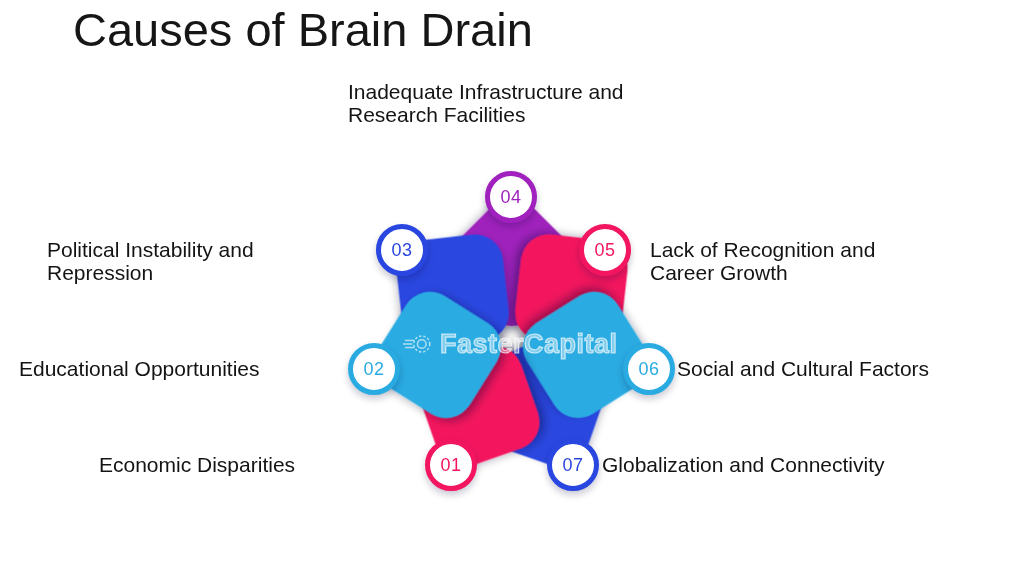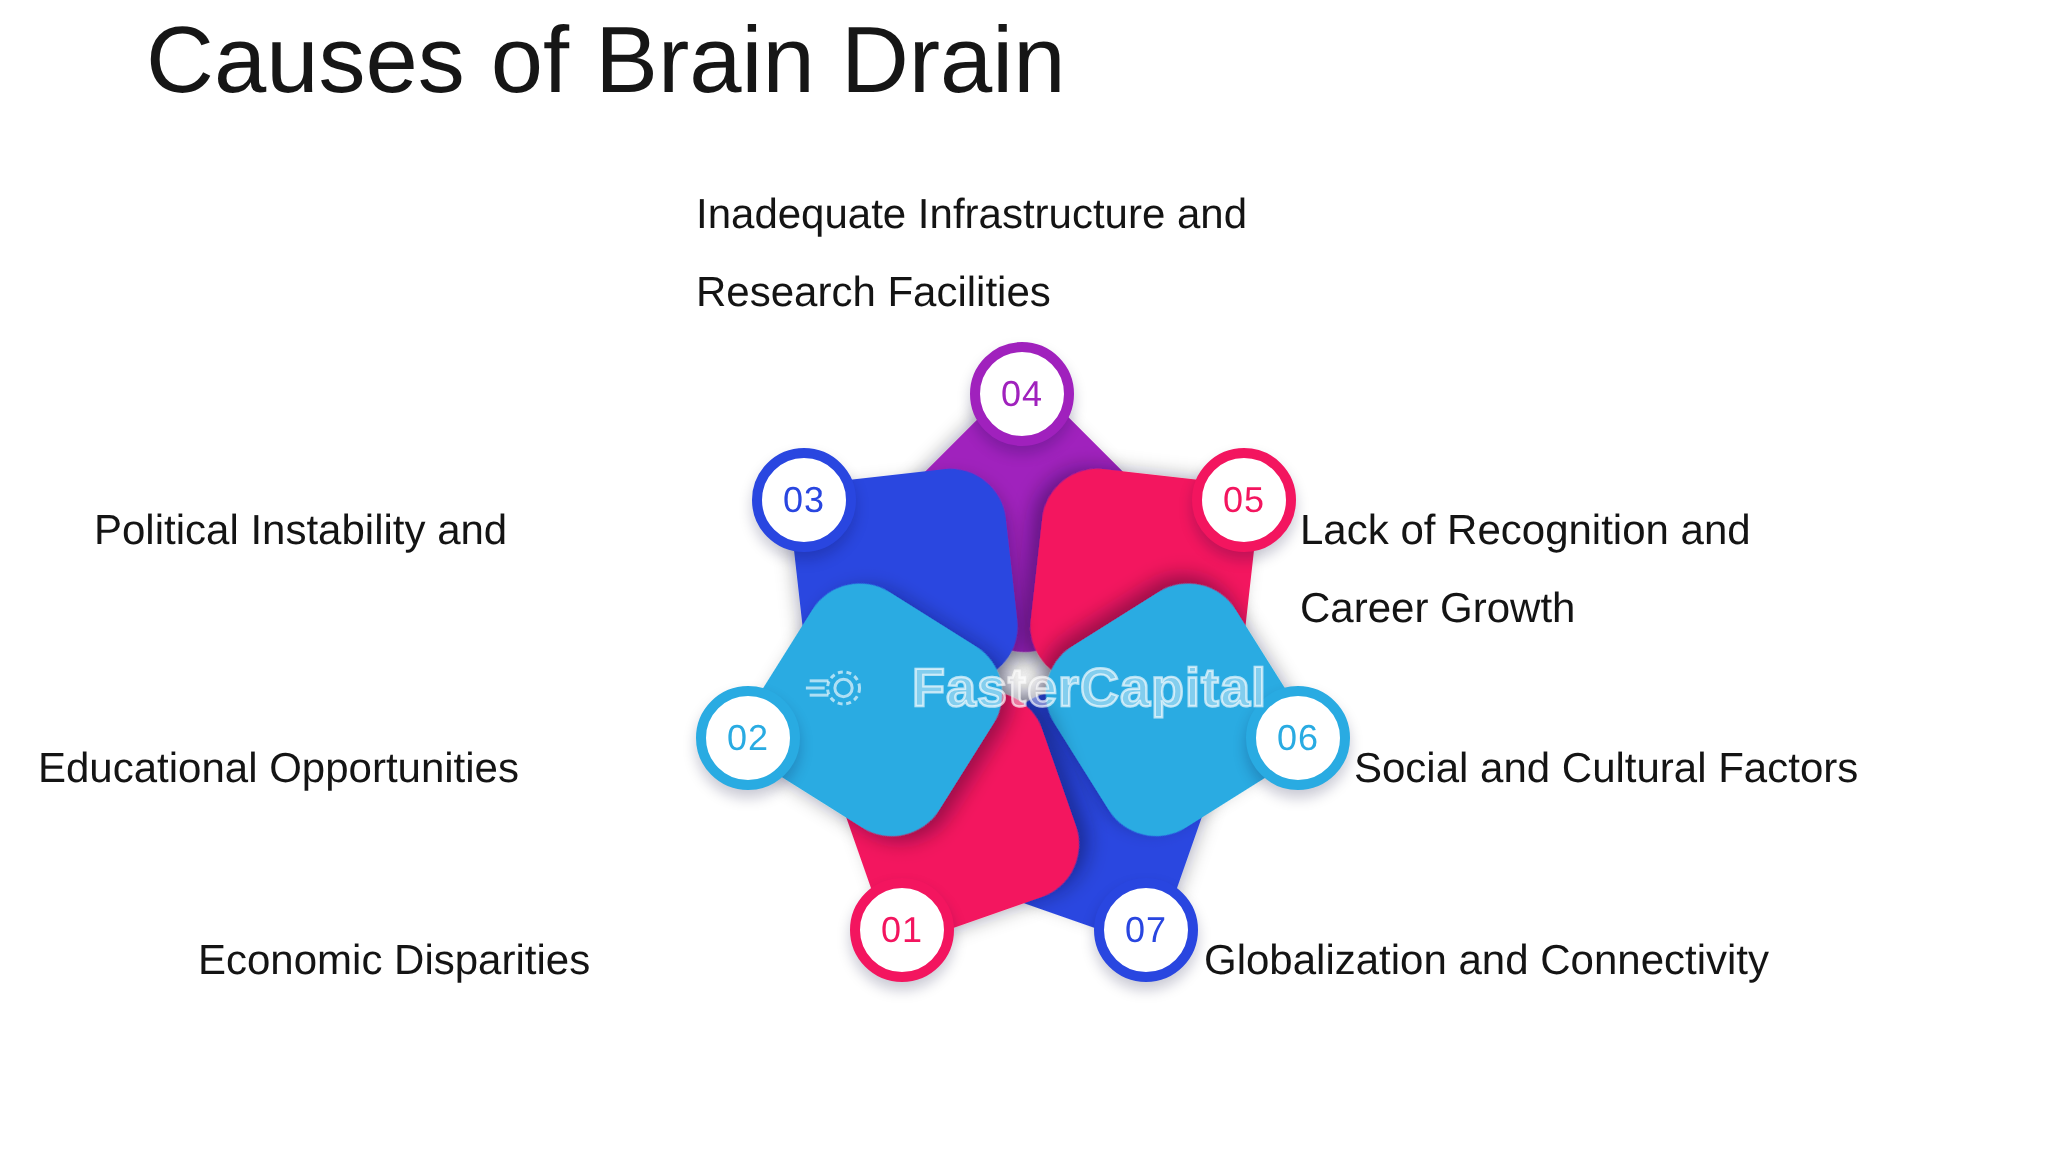--- a/index.html
+++ b/index.html
@@ -12,50 +12,50 @@
   .page-title{
     position:absolute;left:73px;top:2px;margin:0;
     font-size:47px;font-weight:400;letter-spacing:0px;color:#161616;
     white-space:nowrap;
   }
   
   .item-label{
     position:absolute;font-size:21px;line-height:23px;color:#141414;
     white-space:nowrap;
   }
-  .item-label span{display:block;margin-top:16px;}
+  .item-label span{display:block;}
   .lbl-04{left:348px;top:80px;}
   .lbl-03{left:47px;top:238px;}
   .lbl-05{left:650px;top:238px;}
   .lbl-02{left:19px;top:357px;}
   .lbl-06{left:677px;top:357px;}
   .lbl-01{left:99px;top:453px;}
   .lbl-07{left:602px;top:453px;}
   
   .flower{position:absolute;left:0;top:0;}
   
   .badge{
     position:absolute;width:42px;height:42px;border-radius:50%;
     background:#ffffff;border:5px solid #000;
     display:flex;align-items:center;justify-content:center;
     font-weight:normal;font-size:18px;letter-spacing:0.5px;
     box-shadow:0 4px 7px rgba(10,10,60,0.22);
     z-index:4;
   }
   .b-04{left:485px;top:171px;}
-  .b-05{left:596px;top:224px;}
+  .b-05{left:579px;top:224px;}
   .b-06{left:623px;top:343px;}
   .b-07{left:547px;top:439px;}
   .b-01{left:425px;top:439px;}
   .b-02{left:348px;top:343px;align-items:center;}
   .b-03{left:376px;top:224px;}
   
   .watermark{
     position:absolute;left:402px;top:328px;z-index:5;
-    display:flex;align-items:center;gap:22px;
+    display:flex;align-items:center;gap:6px;
     pointer-events:none;
   }
   .watermark-text{
     font-size:27px;font-weight:bold;letter-spacing:0.5px;
     color:rgba(255,255,255,0.42);
     -webkit-text-stroke:1.2px rgba(255,255,255,0.65);
     white-space:nowrap;
   }
 </style>
 </head>
@@ -135,20 +135,21 @@
   <div class="item-label lbl-01">
     <span>Economic Disparities</span>
     <span></span>
   </div>
   <div class="item-label lbl-02">
     <span>Educational Opportunities</span>
     <span></span>
   </div>
   <div class="item-label lbl-03">
     <span>Political Instability and</span>
+    <span>Repression</span>
   </div>
   <div class="item-label lbl-04">
     <span>Inadequate Infrastructure and</span>
     <span>Research Facilities</span>
   </div>
   <div class="item-label lbl-05">
     <span>Lack of Recognition and</span>
     <span>Career Growth</span>
   </div>
   <div class="item-label lbl-06">

